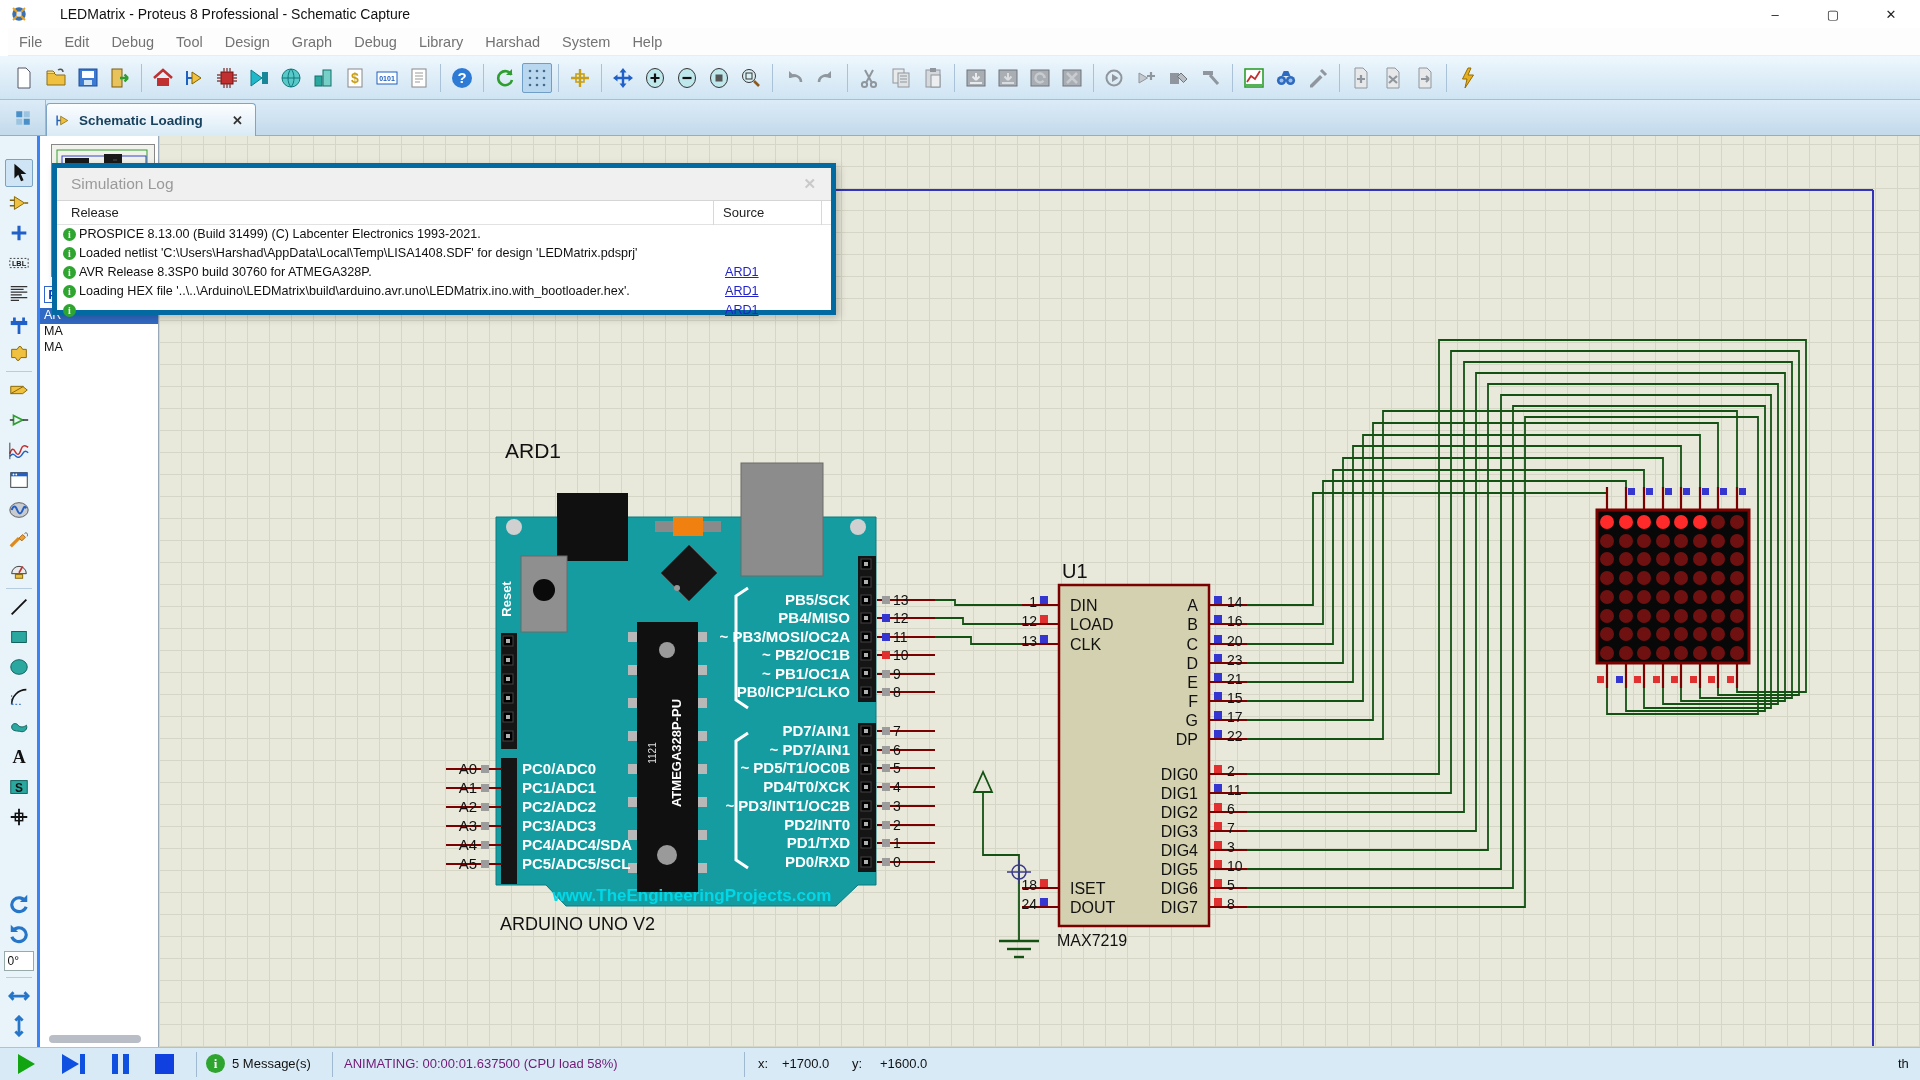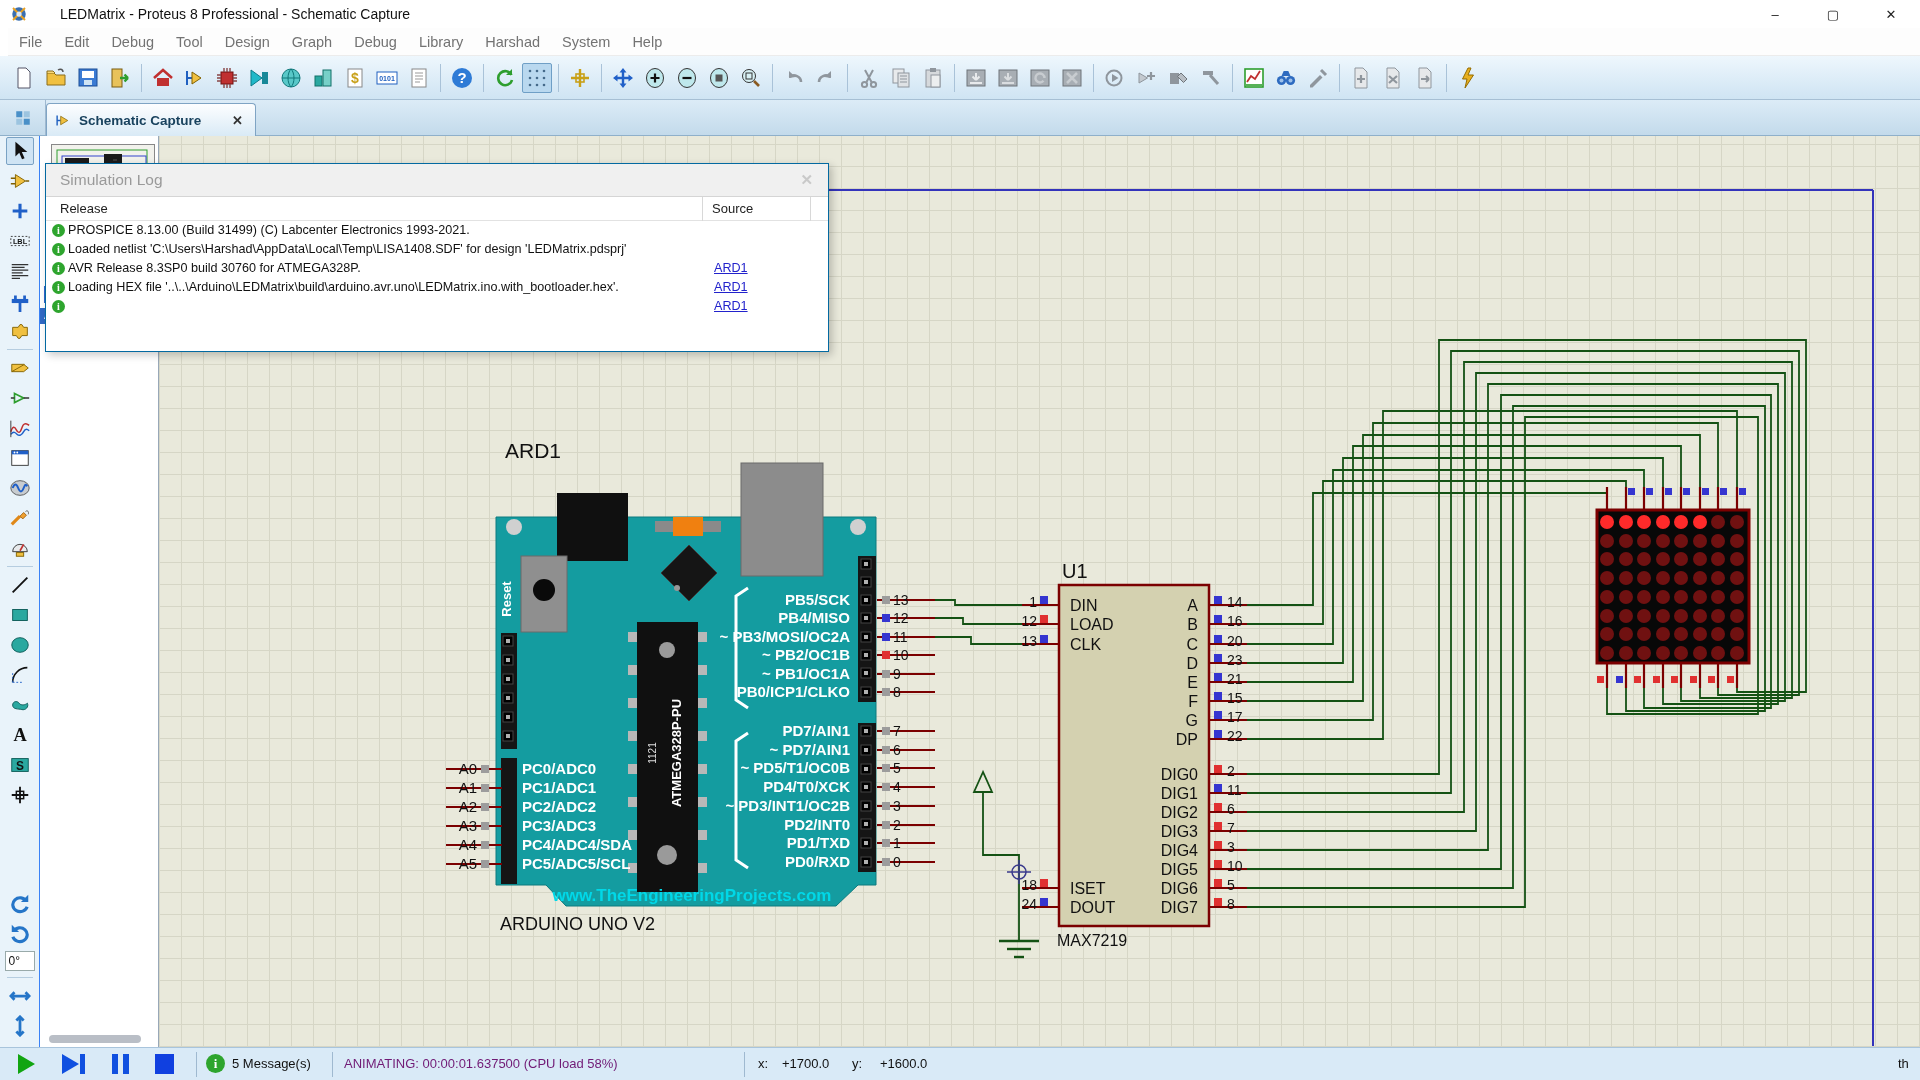--- a/index.html
+++ b/index.html
@@ -34,22 +34,22 @@
     border-right:1px solid #9fb9d0; display:flex; align-items:center; justify-content:center; }
   .tab { position:absolute; left:46px; top:3px; height:33px; width:210px;
     background:linear-gradient(#fdfeff,#d9eaf6); border:1px solid #7fa4c4; border-bottom:none;
     border-radius:4px 4px 0 0; display:flex; align-items:center; padding:0 8px;
     font-size:13.5px; font-weight:bold; color:#19425e; }
   .tab .ticon { width:17px; height:17px; margin-right:7px; }
   .tab .tclose { margin-left:auto; font-size:13px; color:#333; padding:1px 4px; }
 
   
   .sidestrip { position:absolute; left:0; top:136px; width:40px; bottom:33px;
-    background:#e9f3fa; border-right:1px solid #3b82f6; display:flex; flex-direction:column;
-    align-items:center; padding-top:0; }
+    background:#e9f3fa; border-right:3px solid #3b82f6; display:flex; flex-direction:column;
+    align-items:center; padding-top:22px; }
   .sb-btn { width:28px; height:28px; margin:1px 0; display:flex; align-items:center; justify-content:center;
     border:1px solid transparent; border-radius:2px; }
   .sb-btn svg { width:22px; height:22px; }
   .sb-btn.pressed { background:#cfe4f4; border-color:#7aa2c4; }
   .sb-sep { width:26px; height:1px; background:#b6cde0; margin:3px 0; }
   .angle-box { width:30px; height:20px; background:#fff; border:1px solid #9aa;
     font-size:12px; color:#111; display:flex; align-items:center; padding-left:3px; margin:3px 0; }
 
   .selector { position:absolute; left:40px; top:136px; width:119px; bottom:33px;
     background:#fff; border-right:1px solid #98a8b8; z-index:10; }
@@ -67,22 +67,22 @@
   .canvas { position:absolute; left:159px; top:136px; right:0; bottom:33px;
     background-color:#e9e9db;
     background-image:
       repeating-linear-gradient(0deg,#d6d6c6 0 1px,transparent 1px 22px),
       repeating-linear-gradient(90deg,#d6d6c6 0 1px,transparent 1px 22px);
     z-index:1; }
   #schsvg { position:absolute; left:0; top:0; width:1920px; height:1080px; z-index:5;
     pointer-events:none; font-family:"Liberation Sans", sans-serif; }
 
   
-  .simlog { position:absolute; left:45px; top:163px; width:784px; height:189px;
-    background:#fff; border:1px solid #0369a1; z-index:30;
+  .simlog { position:absolute; left:52px; top:163px; width:784px; height:152px;
+    background:#fff; border:5px solid #0369a1; z-index:30;
     box-shadow:3px 3px 8px rgba(0,0,0,.22); }
   .simlog .dtitle { height:33px; background:#f0f0f0; border-bottom:1px solid #d5d5d5;
     display:flex; align-items:center; font-size:15.5px; color:#9a9a9a; padding-left:14px; }
   .simlog .dclose { margin-left:auto; margin-right:10px; color:#c9c9c9; font-size:15px;
     font-weight:bold; padding:0 5px; }
   .loghead { position:relative; height:24px; font-size:13px; color:#222;
     border-bottom:1px solid #e2e2e2; }
   .loghead .h-msg { position:absolute; left:14px; top:4px; }
   .loghead .h-src { position:absolute; left:666px; top:4px; }
   .loghead .vline { position:absolute; top:0; width:1px; height:24px; background:#d8d8d8; }
@@ -437,21 +437,21 @@
           <rect x="13" y="3" width="8" height="8" fill="#9cc4e0"></rect>
         <rect x="3" y="13" width="8" height="8" fill="#9cc4e0"></rect>
           <rect x="13" y="13" width="8" height="8" fill="#4a90c8"></rect>
       </svg>
     </div>
     <div class="tab">
       <svg class="ticon" viewBox="0 0 24 24">
         <path d="M3 5v14M3 12h5" stroke="#2060c0" stroke-width="2" fill="none"></path>
         <path d="M8 6l10 6-10 6z" fill="#f0c040" stroke="#806000"></path>
       </svg>
-      <span>Schematic Capture</span>
+      <span>Schematic Loading</span>
       <span class="tclose">✕</span>
     </div>
   </div>
 
   <div class="sidestrip" id="sidestrip">
       <div class="sb-btn pressed">
         <svg viewBox="0 0 24 24">
           <path d="M7 2v16l4.2-4 3 7 2.8-1.2-3-6.8H20z" fill="#111"></path>
         </svg>
       </div>

